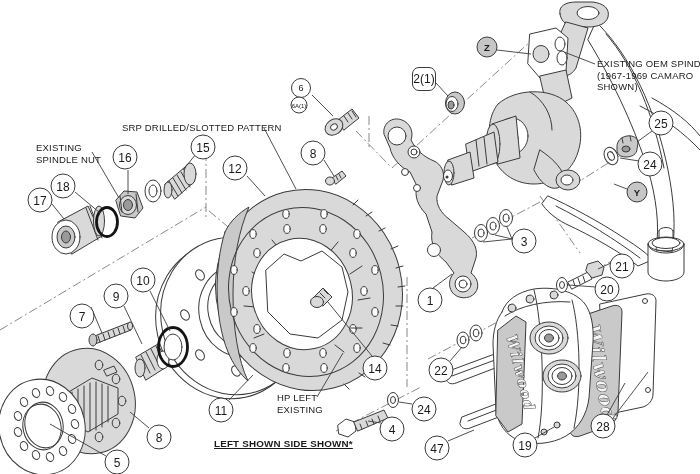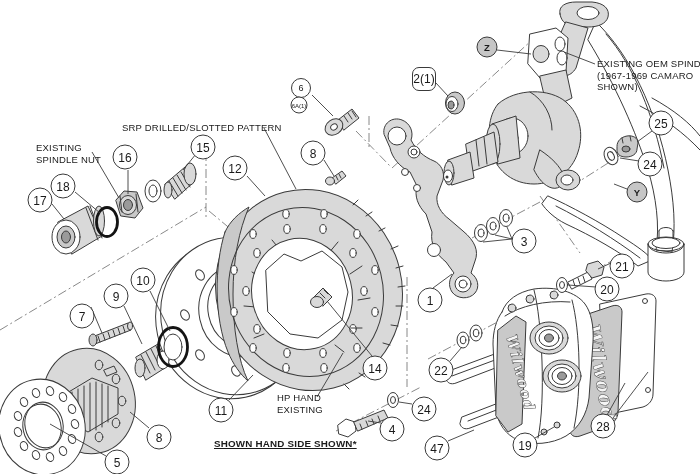--- a/index.html
+++ b/index.html
@@ -419,20 +419,20 @@
   <div class="dlabel" style="left:36px;top:142px">
     <div>EXISTING</div>
     <div>SPINDLE NUT</div>
   </div>
   <div class="dlabel" style="left:597px;top:58px">
     <div>EXISTING OEM SPINDLE*</div>
     <div>(1967-1969 CAMARO</div>
     <div>SHOWN)</div>
   </div>
   <div class="dlabel" style="left:277px;top:392px">
-    <div>HP HAND</div>
+    <div>HP LEFT</div>
     <div>EXISTING</div>
   </div>
   <div class="dlabel bold u" style="left:214px;top:438px">
-    <span>SHOWN HAND SIDE SHOWN*</span>
+    <span>LEFT SHOWN SIDE SHOWN*</span>
   </div>
 
 </div>
 
 </body></html>

